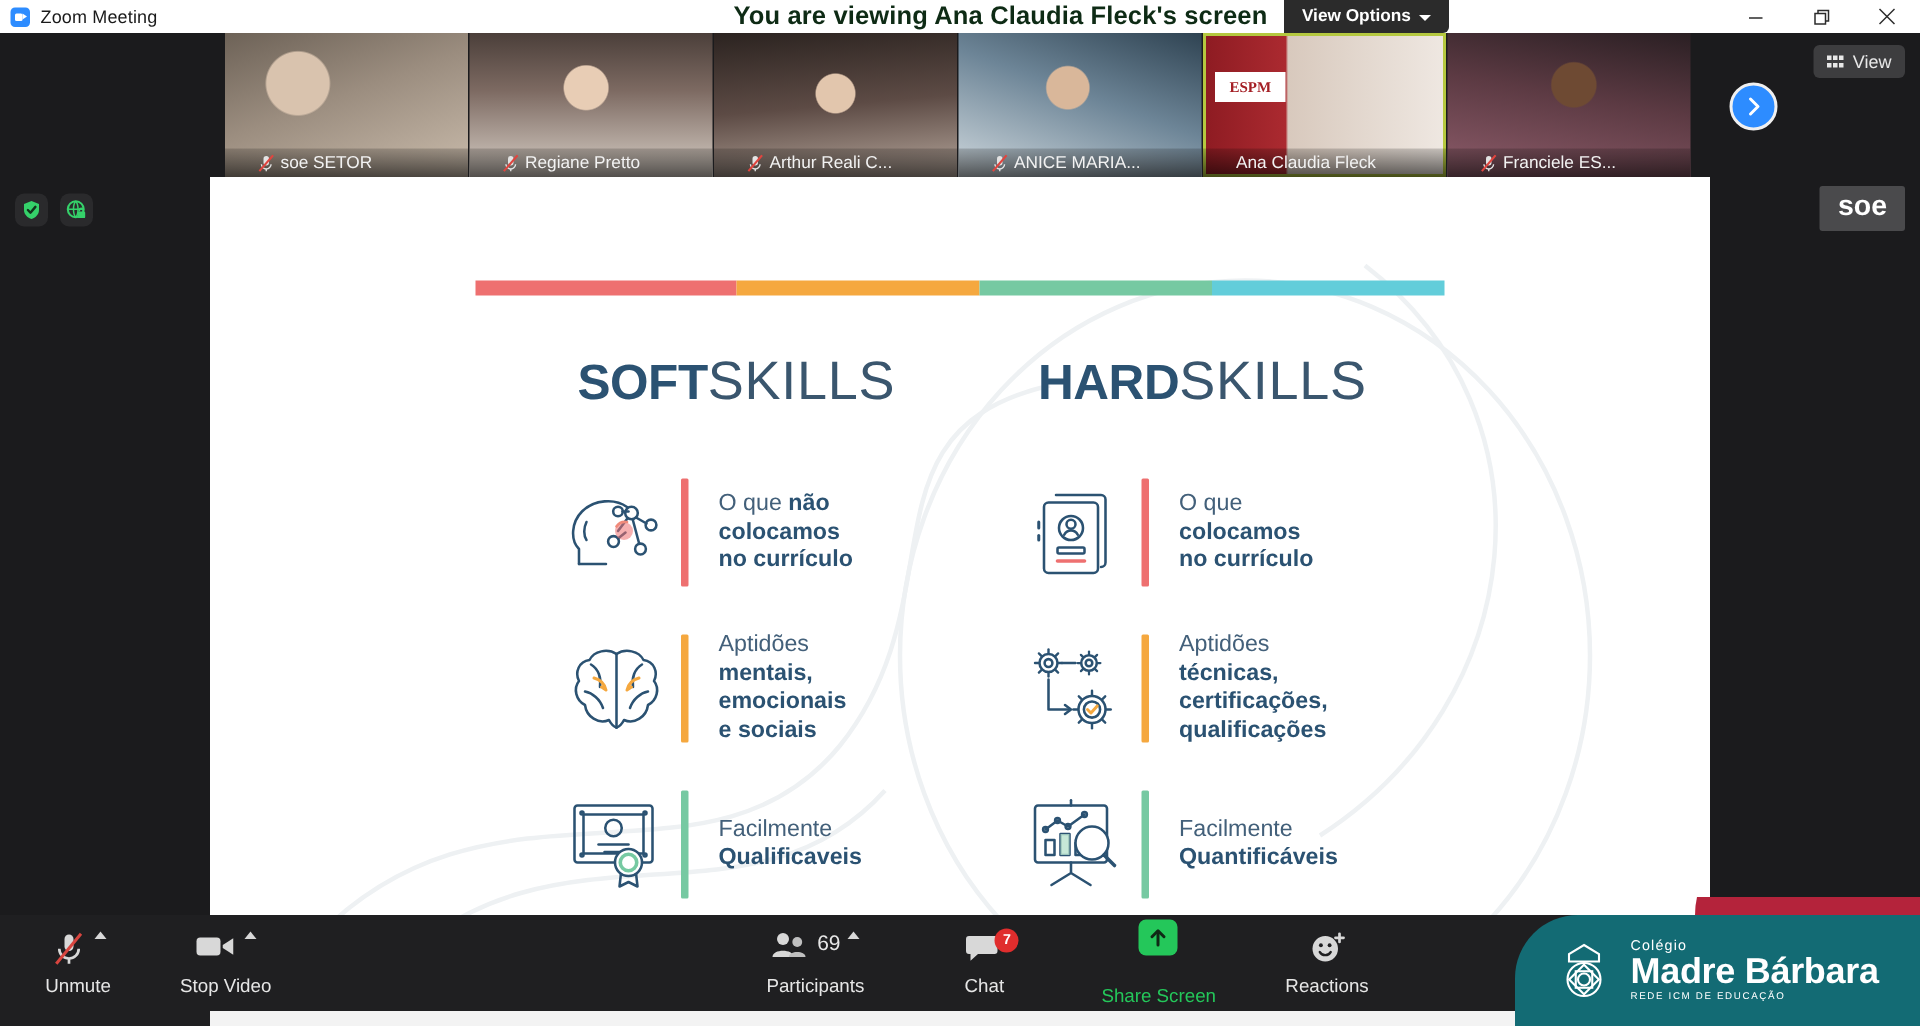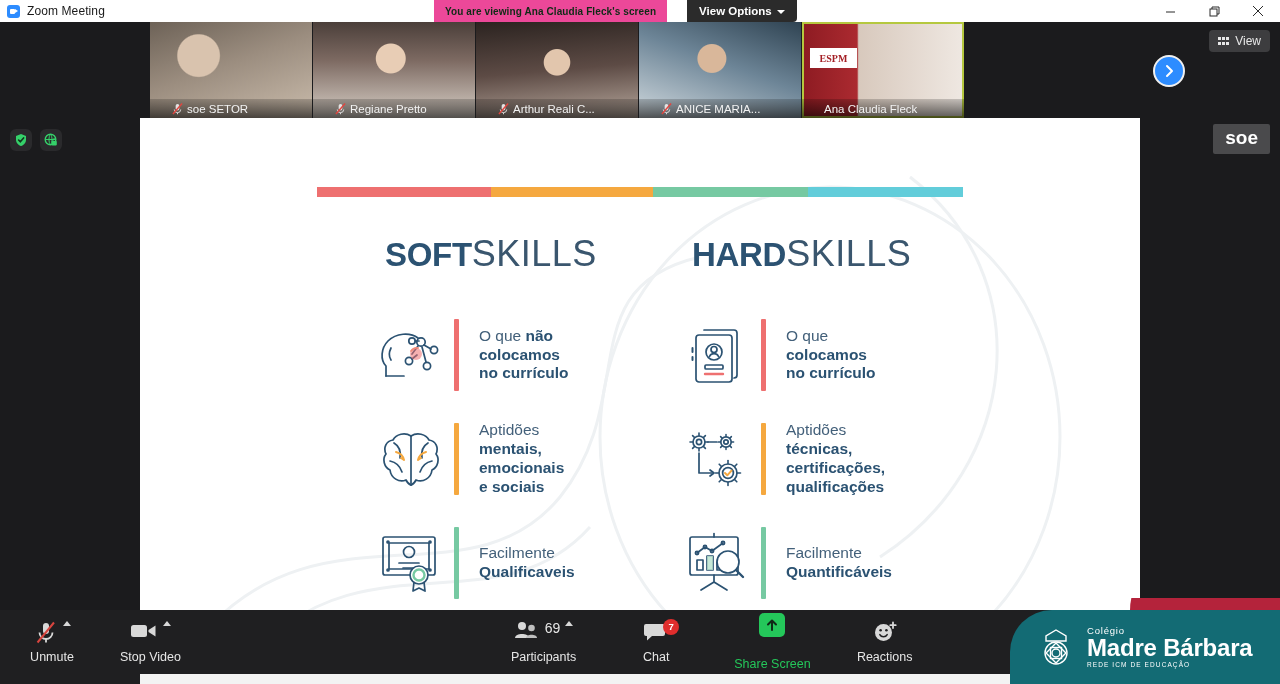--- a/index.html
+++ b/index.html
@@ -36,28 +36,27 @@
     color:#2b2b2b;
   }
   .tb-btn svg{ display:block; }
 
   
   .banner{
     position:absolute; left:434px; top:0; height:22px;
     display:flex; align-items:stretch; z-index:40;
   }
   .banner-green{
-    background:#ec4899; color:#0e2b15; font-size:10px; font-weight:bold;
-    display:flex; align-items:center; padding:0 11px; letter-spacing:.1px;
+    background:#ffffff; color:#0e2b15; font-size:17px; font-weight:bold;
+    display:flex; align-items:center; padding:0 11px; letter-spacing:.1px;margin-left:44px;
   }
   .banner-dark{
     background:#2b2b2b; color:#ffffff; font-size:11.5px; font-weight:bold;
     display:flex; align-items:center; gap:5px; padding:0 12px;
     border-bottom-right-radius:4px;
-    margin-left:20px;
   }
   .caret-dn{
     width:0;height:0;border-left:4px solid transparent;border-right:4px solid transparent;
     border-top:4.5px solid #fff; margin-top:2px;
   }
 
   
   .filmstrip{
     position:absolute; left:0; top:22px; width:1280px; height:96px;
     background:#1b1b1d;
@@ -296,20 +295,31 @@
       </div>
     </div>
 
     <div class="thumb bg5 active">
       <div class="espm-box">ESPM</div>
       <div class="thumb-name">
         <span>Ana Claudia Fleck</span>
       </div>
     </div>
 
+    <div class="thumb bg6">
+      <div class="thumb-name">
+        <svg class="mic-off" viewBox="0 0 12 13">
+          <rect x="4" y="1" width="4" height="7" rx="2" fill="#e3e3e3"></rect>
+          <path d="M2.5 7a3.5 3.5 0 0 0 7 0" fill="none" stroke="#e3e3e3" stroke-width="1"></path>
+          <line x1="6" y1="10.5" x2="6" y2="12.2" stroke="#e3e3e3" stroke-width="1"></line>
+          <line x1="1" y1="12" x2="11" y2="0.5" stroke="#e0453f" stroke-width="1.5"></line>
+        </svg>
+        <span>Franciele  ES...</span>
+      </div>
+    </div>
 
   </div>
 </div>
 
 <div class="view-btn">
   <span class="grid-ic">
       <i></i>
       <i></i>
       <i></i>
       <i></i>

